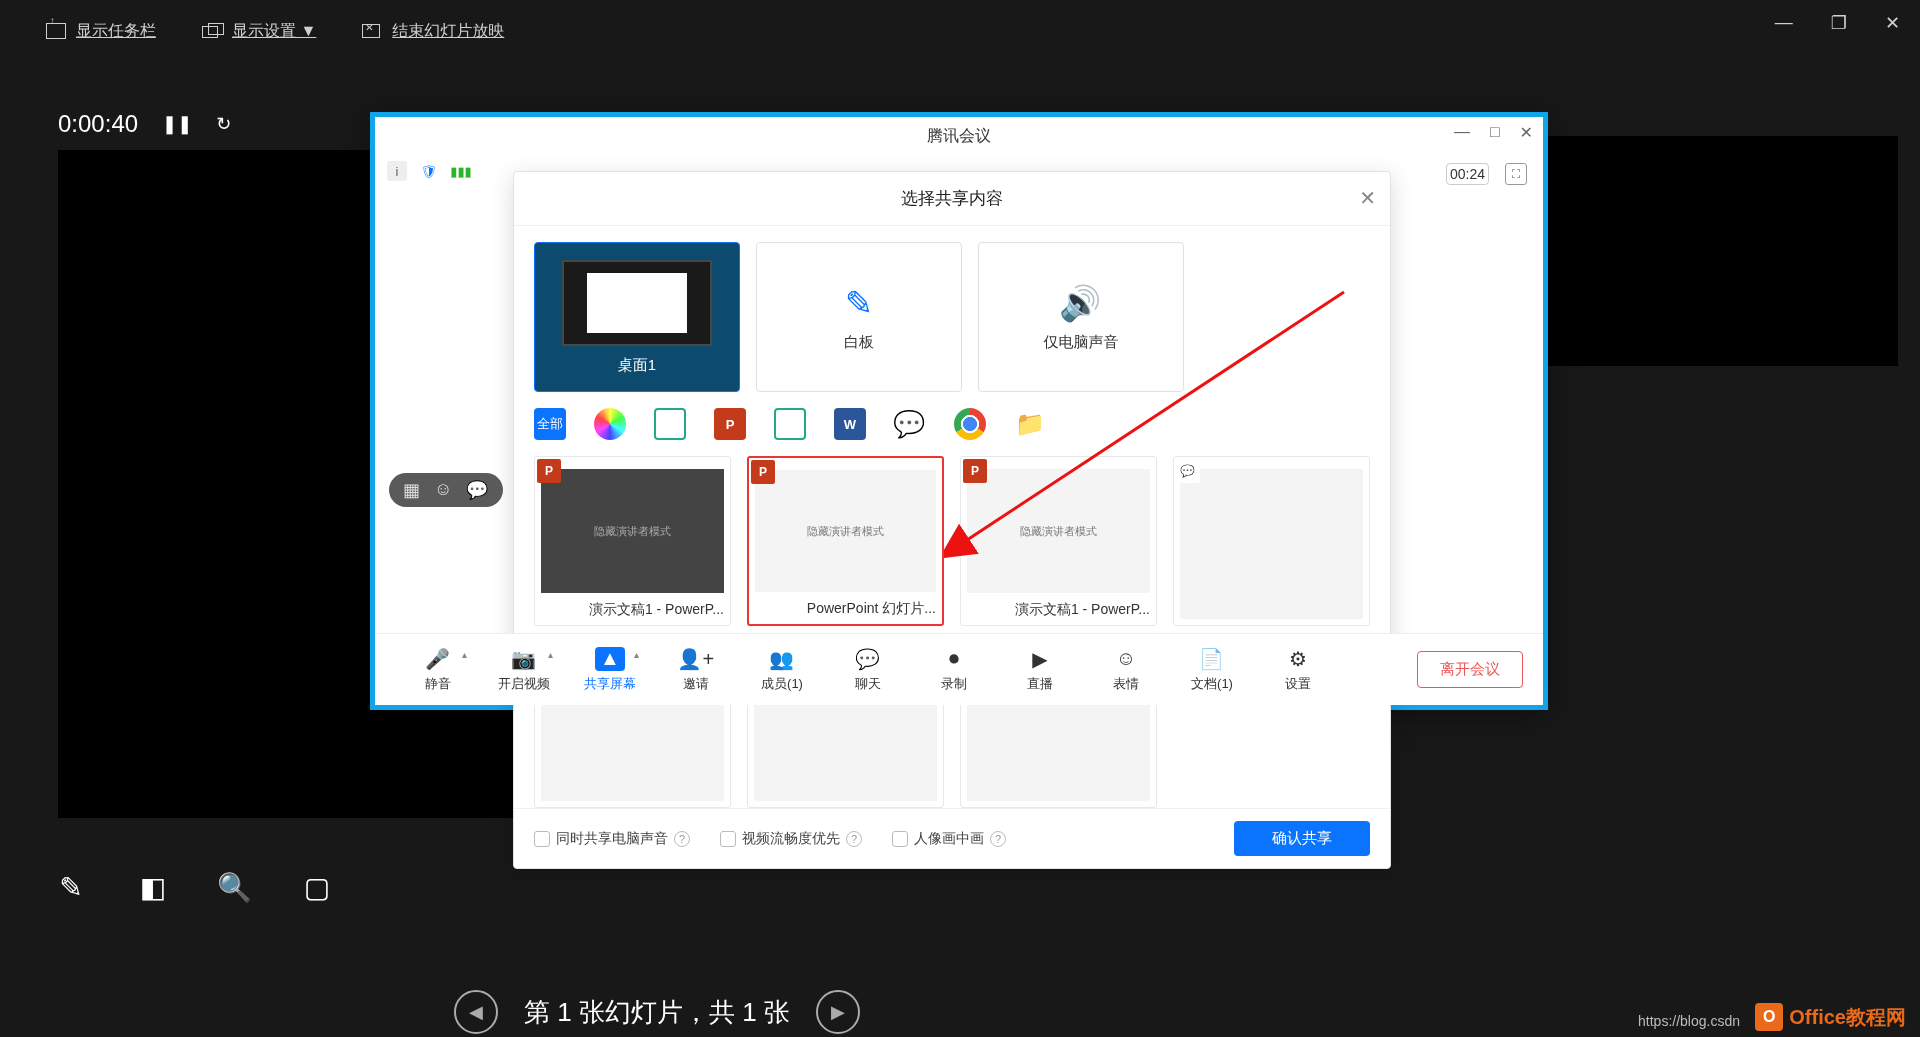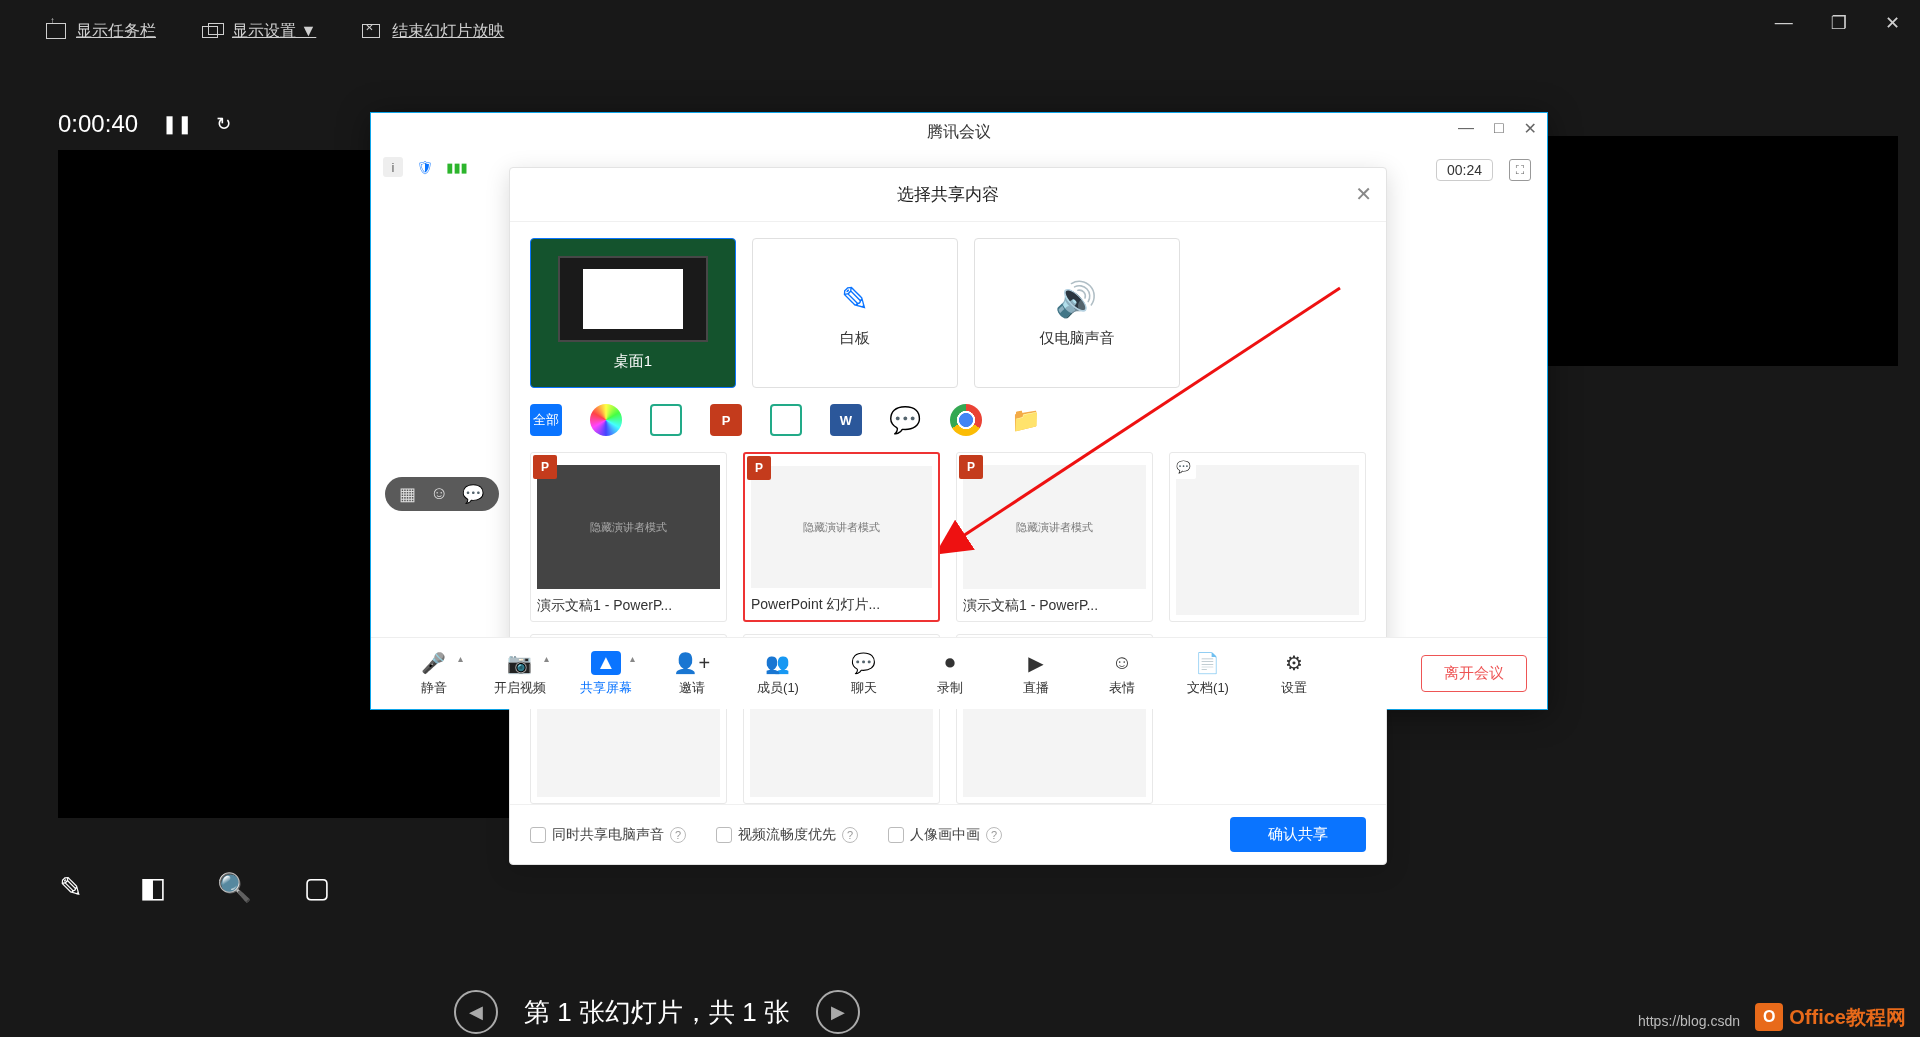--- a/index.html
+++ b/index.html
@@ -29,38 +29,38 @@
 .tool-ic{width:42px;height:42px;display:flex;align-items:center;justify-content:center;color:#fff;font-size:28px;cursor:pointer;}
 
 .slide-nav{position:absolute;left:454px;top:990px;display:flex;align-items:center;gap:26px;color:#fff;font-size:26px;}
 .nav-circ{width:44px;height:44px;border:2px solid #aaa;border-radius:50%;display:flex;align-items:center;justify-content:center;font-size:18px;color:#aaa;cursor:pointer;}
 
 .watermark{position:absolute;right:14px;bottom:6px;display:flex;align-items:center;gap:6px;color:#e86a1a;font-size:20px;font-weight:bold;}
 .watermark .sq{width:28px;height:28px;background:#e86a1a;border-radius:4px;display:flex;align-items:center;justify-content:center;color:#fff;font-size:16px;}
 .sub-url{position:absolute;right:180px;bottom:8px;color:#bbb;font-size:14px;}
 
 
-.meeting{position:absolute;left:370px;top:112px;width:1178px;height:598px;background:#fff;border:1px solid #0ea5e9;box-shadow:0 4px 30px rgba(0,0,0,.4);}
+.meeting{position:absolute;left:370px;top:112px;width:1178px;height:598px;background:#fff;border:5px solid #0ea5e9;box-shadow:0 4px 30px rgba(0,0,0,.4);}
 .mtitle{height:38px;display:flex;align-items:center;justify-content:center;font-size:16px;color:#333;position:relative;}
 .mt-ctrl{position:absolute;right:10px;top:6px;display:flex;gap:20px;font-size:16px;color:#666;}
 .mt-ctrl span{cursor:pointer;}
 .mt-info{position:absolute;left:12px;top:44px;display:flex;gap:12px;align-items:center;}
 .mt-info .b{width:20px;height:20px;border-radius:3px;display:flex;align-items:center;justify-content:center;font-size:13px;}
-.mt-timer{position:absolute;right:54px;top:46px;border:1px solid #ccc;border-radius:4px;padding:2px 10px;font-size:14px;color:#333;}
+.mt-timer{position:absolute;right:54px;top:46px;border:1px solid #ccc;border-radius:4px;padding:2px 3px;font-size:14px;color:#333;}
 .mt-full{position:absolute;right:16px;top:46px;width:22px;height:22px;border:1px solid #999;border-radius:3px;cursor:pointer;display:flex;align-items:center;justify-content:center;}
 .mt-full::before{content:"⛶";font-size:12px;color:#666;}
 
 
 .dialog{position:absolute;left:138px;top:54px;width:878px;height:698px;background:#fff;border:1px solid #e3e3e3;border-radius:4px;box-shadow:0 6px 24px rgba(0,0,0,.15);}
 .dlg-hd{height:54px;display:flex;align-items:center;justify-content:center;font-size:17px;color:#222;position:relative;border-bottom:1px solid #f0f0f0;}
 .dlg-close{position:absolute;right:14px;top:14px;font-size:20px;color:#888;cursor:pointer;}
 
 .opt-row{padding:16px 20px;display:flex;gap:16px;}
 .opt{width:206px;height:150px;border:1px solid #e0e0e0;border-radius:4px;display:flex;flex-direction:column;align-items:center;justify-content:center;gap:10px;cursor:pointer;font-size:15px;color:#333;}
-.opt.selected{background:#14532d;border-color:#0a74ff;color:#fff;}
+.opt.selected{background:#0c4a6e;border-color:#0a74ff;color:#fff;}
 .opt .thumb{width:150px;height:86px;background:#1a1a1a;border:2px solid rgba(255,255,255,.2);display:flex;align-items:center;justify-content:center;}
 .opt .thumb-inner{width:100px;height:60px;background:#fff;}
 .opt .big-ic{font-size:34px;color:#0a74ff;}
 
 .app-filter{padding:0 20px 10px;display:flex;gap:28px;align-items:center;}
 .af{width:32px;height:32px;display:flex;align-items:center;justify-content:center;border-radius:4px;cursor:pointer;font-size:13px;}
 .af.all{background:#0a74ff;color:#fff;}
 .af.col-ball{background:conic-gradient(#ff4,#4f4,#4ff,#44f,#f4f,#f44,#ff4);border-radius:50%;}
 .af.green{border:2px solid #2a8;}
 .af.ppt{background:#c43b1c;color:#fff;font-weight:bold;}
@@ -73,21 +73,21 @@
 .win-grid{padding:6px 20px;display:grid;grid-template-columns:repeat(4,1fr);gap:12px 16px;}
 .win-item{border:1px solid #e8e8e8;border-radius:3px;padding:6px;cursor:pointer;position:relative;height:170px;display:flex;flex-direction:column;}
 .win-item.highlight{border:2px solid #e33;}
 .win-item .badge{position:absolute;left:2px;top:2px;width:24px;height:24px;display:flex;align-items:center;justify-content:center;color:#fff;font-size:12px;font-weight:bold;border-radius:2px;}
 .b-ppt{background:#c43b1c;}
 .b-chrome{background:radial-gradient(circle at 50% 50%,#4285f4 30%,#fff 32% 40%,transparent 41%),conic-gradient(#ea4335 0 120deg,#fbbc05 120deg 240deg,#34a853 240deg 360deg);border-radius:50%;}
 .b-wechat{color:#07c160;background:#fff;font-size:20px;}
 .b-folder{color:#ffb92e;background:#fff;font-size:20px;}
 .win-item .shot{flex:1;background:#444;margin-top:6px;display:flex;align-items:center;justify-content:center;color:#aaa;font-size:11px;overflow:hidden;}
 .win-item .shot.white{background:#f4f4f4;color:#777;}
-.win-item .cap{text-align:left;font-size:14px;color:#333;padding-top:8px;white-space:nowrap;overflow:hidden;text-overflow:ellipsis;}
+.win-item .cap{text-align:right;font-size:14px;color:#333;padding-top:8px;white-space:nowrap;overflow:hidden;text-overflow:ellipsis;}
 
 .dlg-foot{position:absolute;left:0;right:0;bottom:0;height:60px;display:flex;align-items:center;padding:0 20px;gap:30px;border-top:1px solid #f0f0f0;}
 .chk{display:flex;align-items:center;gap:6px;font-size:14px;color:#444;cursor:pointer;}
 .chk .box{width:16px;height:16px;border:1px solid #bbb;border-radius:3px;}
 .chk .q{width:16px;height:16px;border:1px solid #bbb;border-radius:50%;font-size:11px;color:#999;display:flex;align-items:center;justify-content:center;}
 .confirm{margin-left:auto;background:#0a74ff;color:#fff;border:none;border-radius:4px;padding:8px 38px;font-size:15px;cursor:pointer;}
 
 
 .arrow{position:absolute;pointer-events:none;}
 

